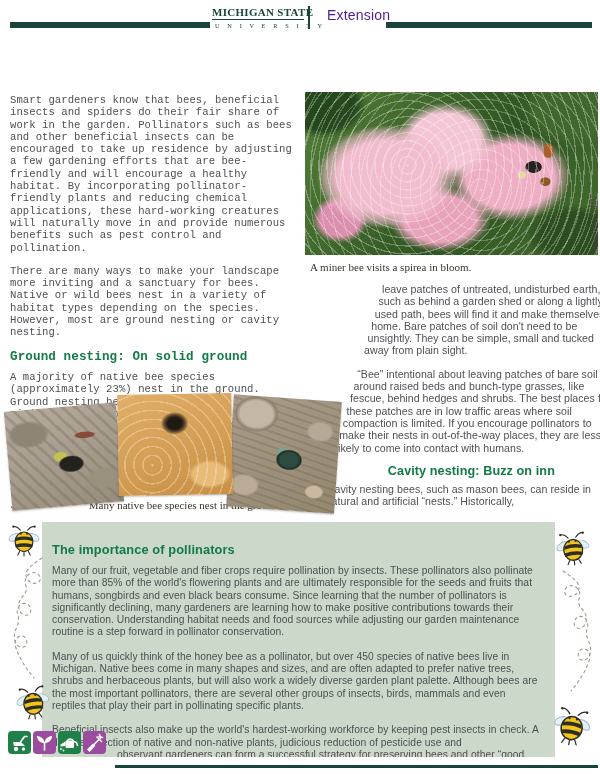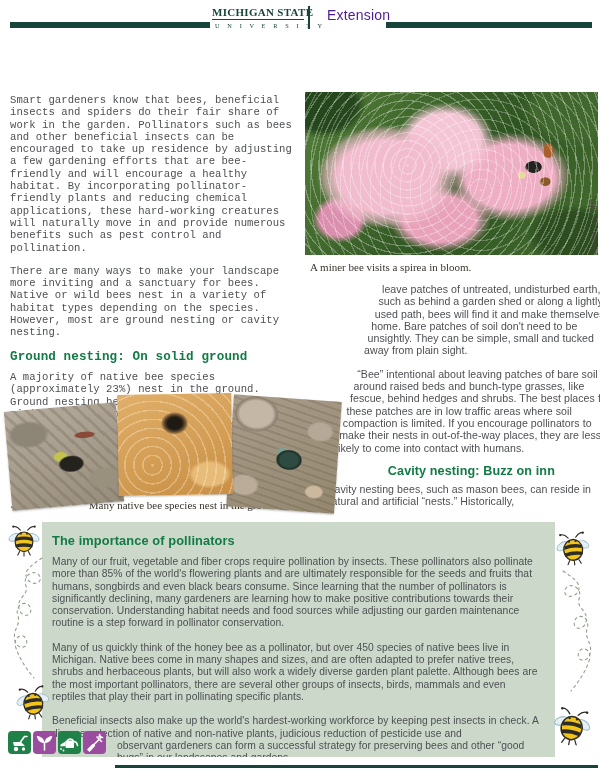--- a/index.html
+++ b/index.html
@@ -88,21 +88,21 @@
       radial-gradient(18px 14px at 55% 55%, #2e4b42 0 50%, #1c2e28 66%, transparent 74%),
       radial-gradient(8px 6px at 48% 48%, #7fa193 0 55%, transparent 70%),
       radial-gradient(30px 24px at 22% 16%, #c4b7a6 0 55%, #8e8171 68%, transparent 76%),
       radial-gradient(20px 15px at 82% 28%, #b5a897 0 55%, transparent 70%),
       radial-gradient(22px 16px at 15% 80%, #baac99 0 55%, transparent 70%),
       radial-gradient(14px 10px at 80% 82%, #cbb89f 0 55%, transparent 70%),
       repeating-linear-gradient(15deg, rgba(90,80,65,.22) 0 2px, transparent 2px 7px),
       linear-gradient(150deg, #a99c8a, #93876f); }
   
   .callout { position:absolute; left:42px; top:522px; width:513px; height:235px;
-             background:#ccd9ca; padding:11px 14px 0 10px; overflow:hidden; }
+             background:#ccd9ca; padding:20px 14px 0 10px; overflow:hidden; }
   .callout h2 { color:#127a45; font-size:12.8px; font-weight:bold; margin:0 0 8px 0; letter-spacing:.1px; }
   .callout p { font-size:10.3px; line-height:12.3px; letter-spacing:.05px; margin-bottom:12px; color:#4d4f53; }
   .callout p.wrapped { margin-left:65px; margin-bottom:0; margin-top:0; }
   .callout p.start { margin-bottom:0; }
   
   .bee { position:absolute; }
   .bee .wing { fill:#e3f0f6; stroke:#9fb9c6; stroke-width:1; }
   .bee .ant, .bee .leg { stroke:#2e2c26; stroke-width:1.2; fill:none; stroke-linecap:round; }
   .trail { position:absolute; }
   .trail path { fill:none; stroke:#8ea189; stroke-width:1.1; stroke-dasharray:2.5 3.5; stroke-linecap:round; }

